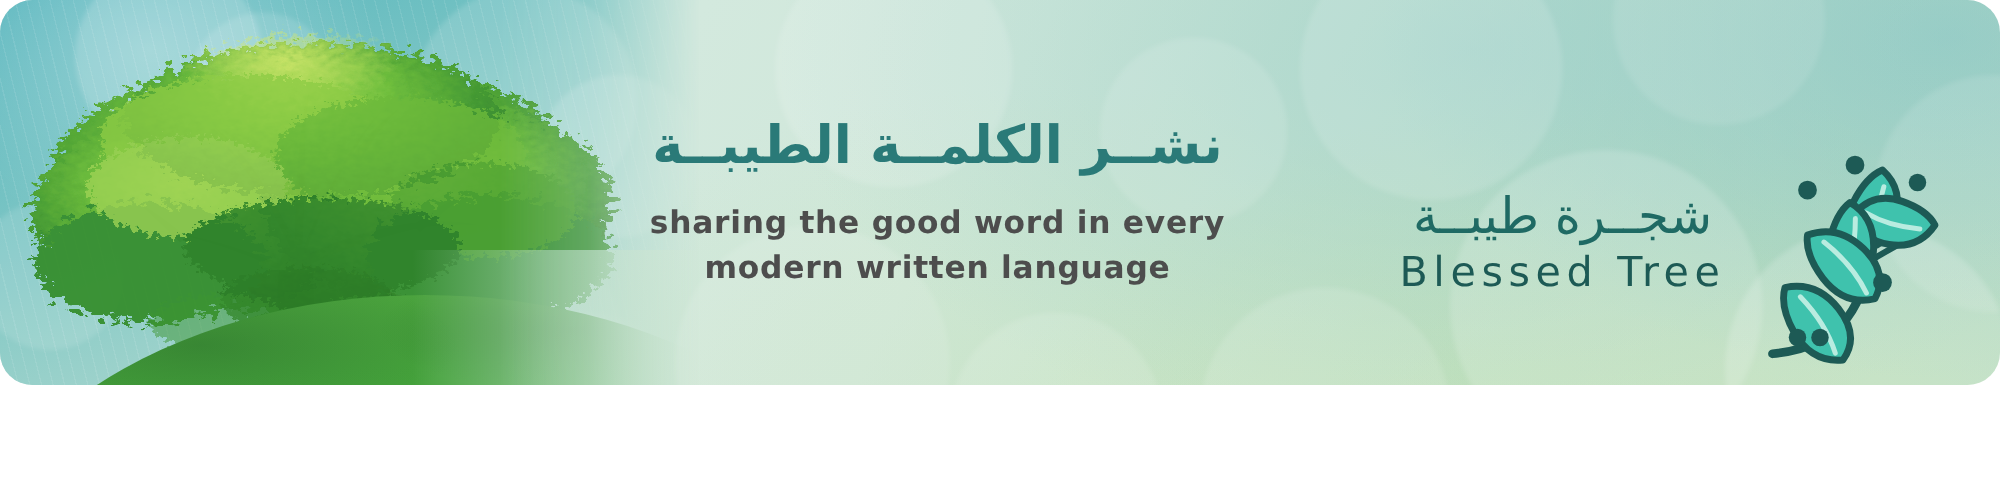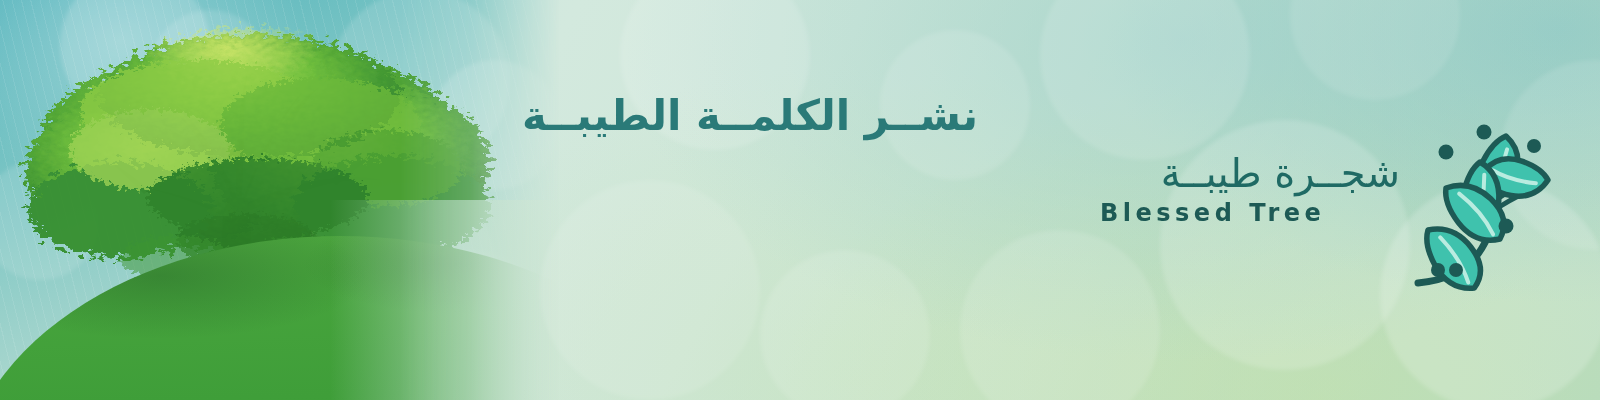--- a/index.html
+++ b/index.html
@@ -4,36 +4,37 @@
 <title>Blessed Tree Banner</title>
 <style>
   html, body {
     margin: 0;
     padding: 0;
     background: #ffffff;
   }
   .banner {
     position: relative;
     width: 1600px;
-    height: 400px;
+    height: 308px;
     overflow: hidden;
     font-family: "DejaVu Sans", "Liberation Sans", sans-serif;
     background:
       radial-gradient(ellipse 900px 520px at 1180px 40px,
         rgba(150,205,205,0.55) 0%, rgba(150,205,205,0) 62%),
       radial-gradient(ellipse 700px 420px at 1560px 30px,
         rgba(120,190,200,0.50) 0%, rgba(120,190,200,0) 65%),
       radial-gradient(ellipse 820px 500px at 1320px 400px,
         rgba(196,226,168,0.55) 0%, rgba(196,226,168,0) 66%),
       radial-gradient(ellipse 760px 460px at 860px 380px,
         rgba(200,228,186,0.45) 0%, rgba(200,228,186,0) 68%),
       linear-gradient(118deg,
         #bfe0dd 0%, #cbe6df 16%, #d3e9de 32%,
         #cfe7d9 48%, #c7e3cf 62%, #bfdfc6 76%,
         #b9dcc2 88%, #b5dac2 100%);
+    border-radius: 26px;
   }
 
   
   .bokeh { position:absolute; border-radius:50%; pointer-events:none; }
   .bk { filter: blur(2px); }
 
   
   .photo {
     position: absolute;
     left: 0; top: 0;
@@ -106,34 +107,35 @@
     font-size: 25px;
     line-height: 1.42;
     letter-spacing: 0.6px;
   }
 
   
   .brand {
     position: absolute;
     right: 200px; top: 152px;
     width: 300px;
+    text-align: center;
   }
   .brand-ar {
     direction: rtl;
     color: #1f6a64;
     font-size: 40px;
     line-height: 1.05;
     font-weight: normal;
     white-space: nowrap;
   }
   .brand-en {
     margin-top: 6px;
     color: #1d5a55;
-    font-size: 24px;
-    font-weight: bold;
+    font-size: 33px;
+    font-weight: normal;
     letter-spacing: 4.5px;
     line-height: 1.1;
     white-space: nowrap;
   }
   .logo {
     position: absolute;
     right: 28px; top: 118px;
     width: 170px; height: 180px;
   }
 </style>
@@ -226,20 +228,24 @@
     <div class="bokeh bk" style="left:1380px; top:180px; width:230px; height:230px; background:rgba(255,255,255,.18);"></div>
     <div class="bokeh bk" style="left:960px;  top:230px; width:200px; height:200px; background:rgba(255,255,255,.13);"></div>
     <div class="bokeh bk" style="left:760px;  top:250px; width:170px; height:170px; background:rgba(255,255,255,.12);"></div>
     <div class="bokeh bk" style="left:1290px; top:-70px; width:170px; height:170px; background:rgba(255,255,255,.10);"></div>
     <div class="bokeh bk" style="left:1500px; top:60px;  width:190px; height:190px; background:rgba(255,255,255,.11);"></div>
     <div class="bokeh bk" style="left:540px;  top:180px; width:220px; height:220px; background:rgba(255,255,255,.11);"></div>
   </div>
 
   <div class="headline">
     <div class="ar-line">نشــر الكلمــة الطيبــة</div>
+    <div class="en-block">
+      <div>sharing the good word in every</div>
+      <div>modern written language</div>
+    </div>
   </div>
 
   <div class="brand">
     <div class="brand-ar">شجــرة طيبــة</div>
     <div class="brand-en">Blessed Tree</div>
   </div>
 
   <svg class="logo" viewBox="0 0 170 180" aria-hidden="true">
     <g fill="none" stroke="#1d5a55" stroke-width="5.5" stroke-linecap="round" stroke-linejoin="round">
 

